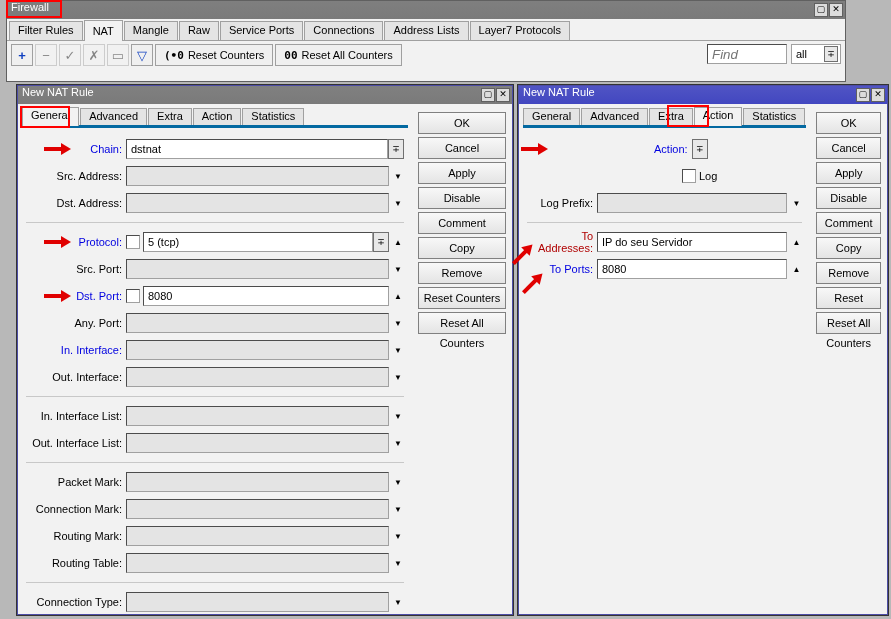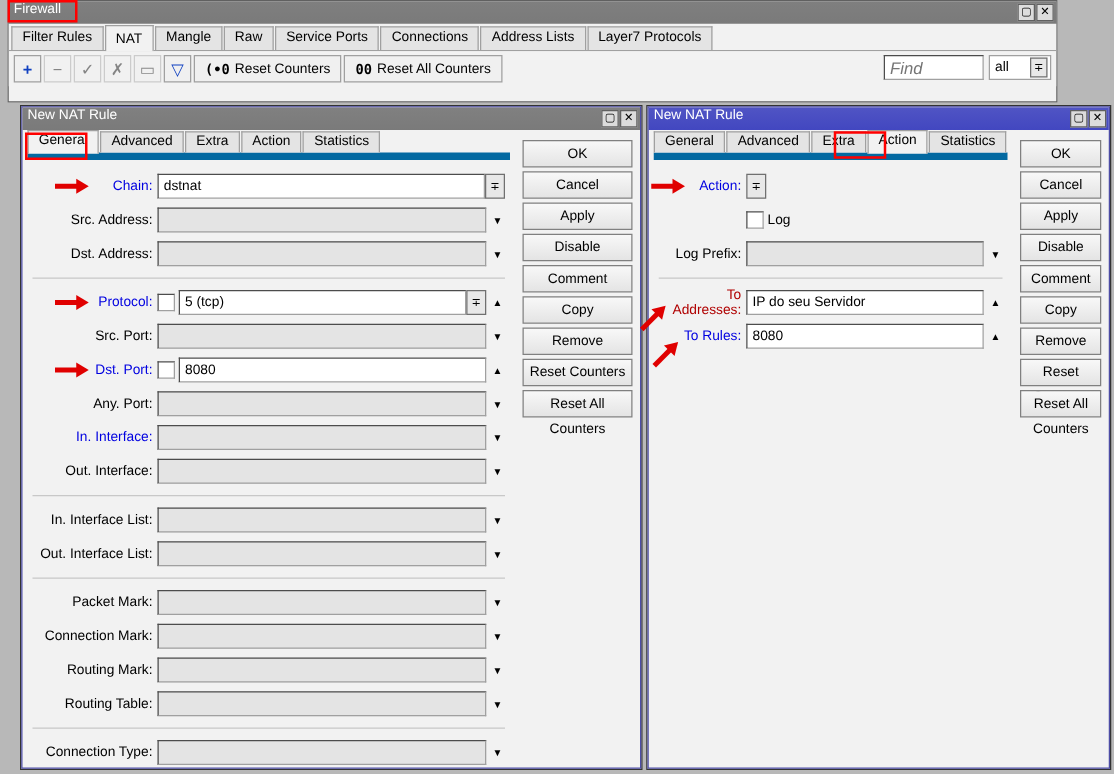--- a/index.html
+++ b/index.html
@@ -150,21 +150,21 @@
     display: flex;
     align-items: flex-start;
   }
   .sub-left {
     flex: 1;
     padding: 4px;
   }
   .sub-tabs {
     display: flex;
     height: 20px;
-    border-bottom: 6px solid #0369a1;
+    border-bottom: 3px solid #0369a1;
     align-items: flex-end;
     position: relative;
   }
   .sub-tab {
     height: 17px;
     padding: 1px 8px 0 8px;
     border: 1px solid #a0a0a0;
     border-bottom: none;
     background: #e4e4e4;
     margin-right: 1px;
@@ -179,20 +179,21 @@
   }
   .form-area {
     padding: 8px 4px 4px 4px;
   }
   .form-row {
     display: flex;
     align-items: center;
     height: 26px;
     margin-bottom: 1px;
     position: relative;
+    justify-content: center;
   }
   .form-row .flabel {
     width: 100px;
     text-align: right;
     padding-right: 4px;
     color: #000;
     font-size: 11px;
   }
   .form-row .flabel.blue { color: #0000e0; }
   .form-row .flabel.red  { color: #b00000; }
@@ -486,21 +487,21 @@
         <div class="form-row">
           <div class="arrow up" style="left:-18px; top:18px;"></div>
           <div class="flabel red" style="width:70px;">To Addresses:</div>
           <div class="finput">
               <span>IP do seu Servidor</span>
             </div>
           <div class="tri-btn">▲</div>
         </div>
         <div class="form-row">
           <div class="arrow up" style="left:-8px; top:20px;"></div>
-          <div class="flabel blue" style="width:70px;">To Rules:</div>
+          <div class="flabel blue" style="width:70px;">To Ports:</div>
           <div class="finput">
               <span>8080</span>
             </div>
           <div class="tri-btn">▲</div>
         </div>
       </div>
     </div>
     <div class="side-buttons">
       <div class="side-btn">OK</div>
       <div class="side-btn">Cancel</div>

